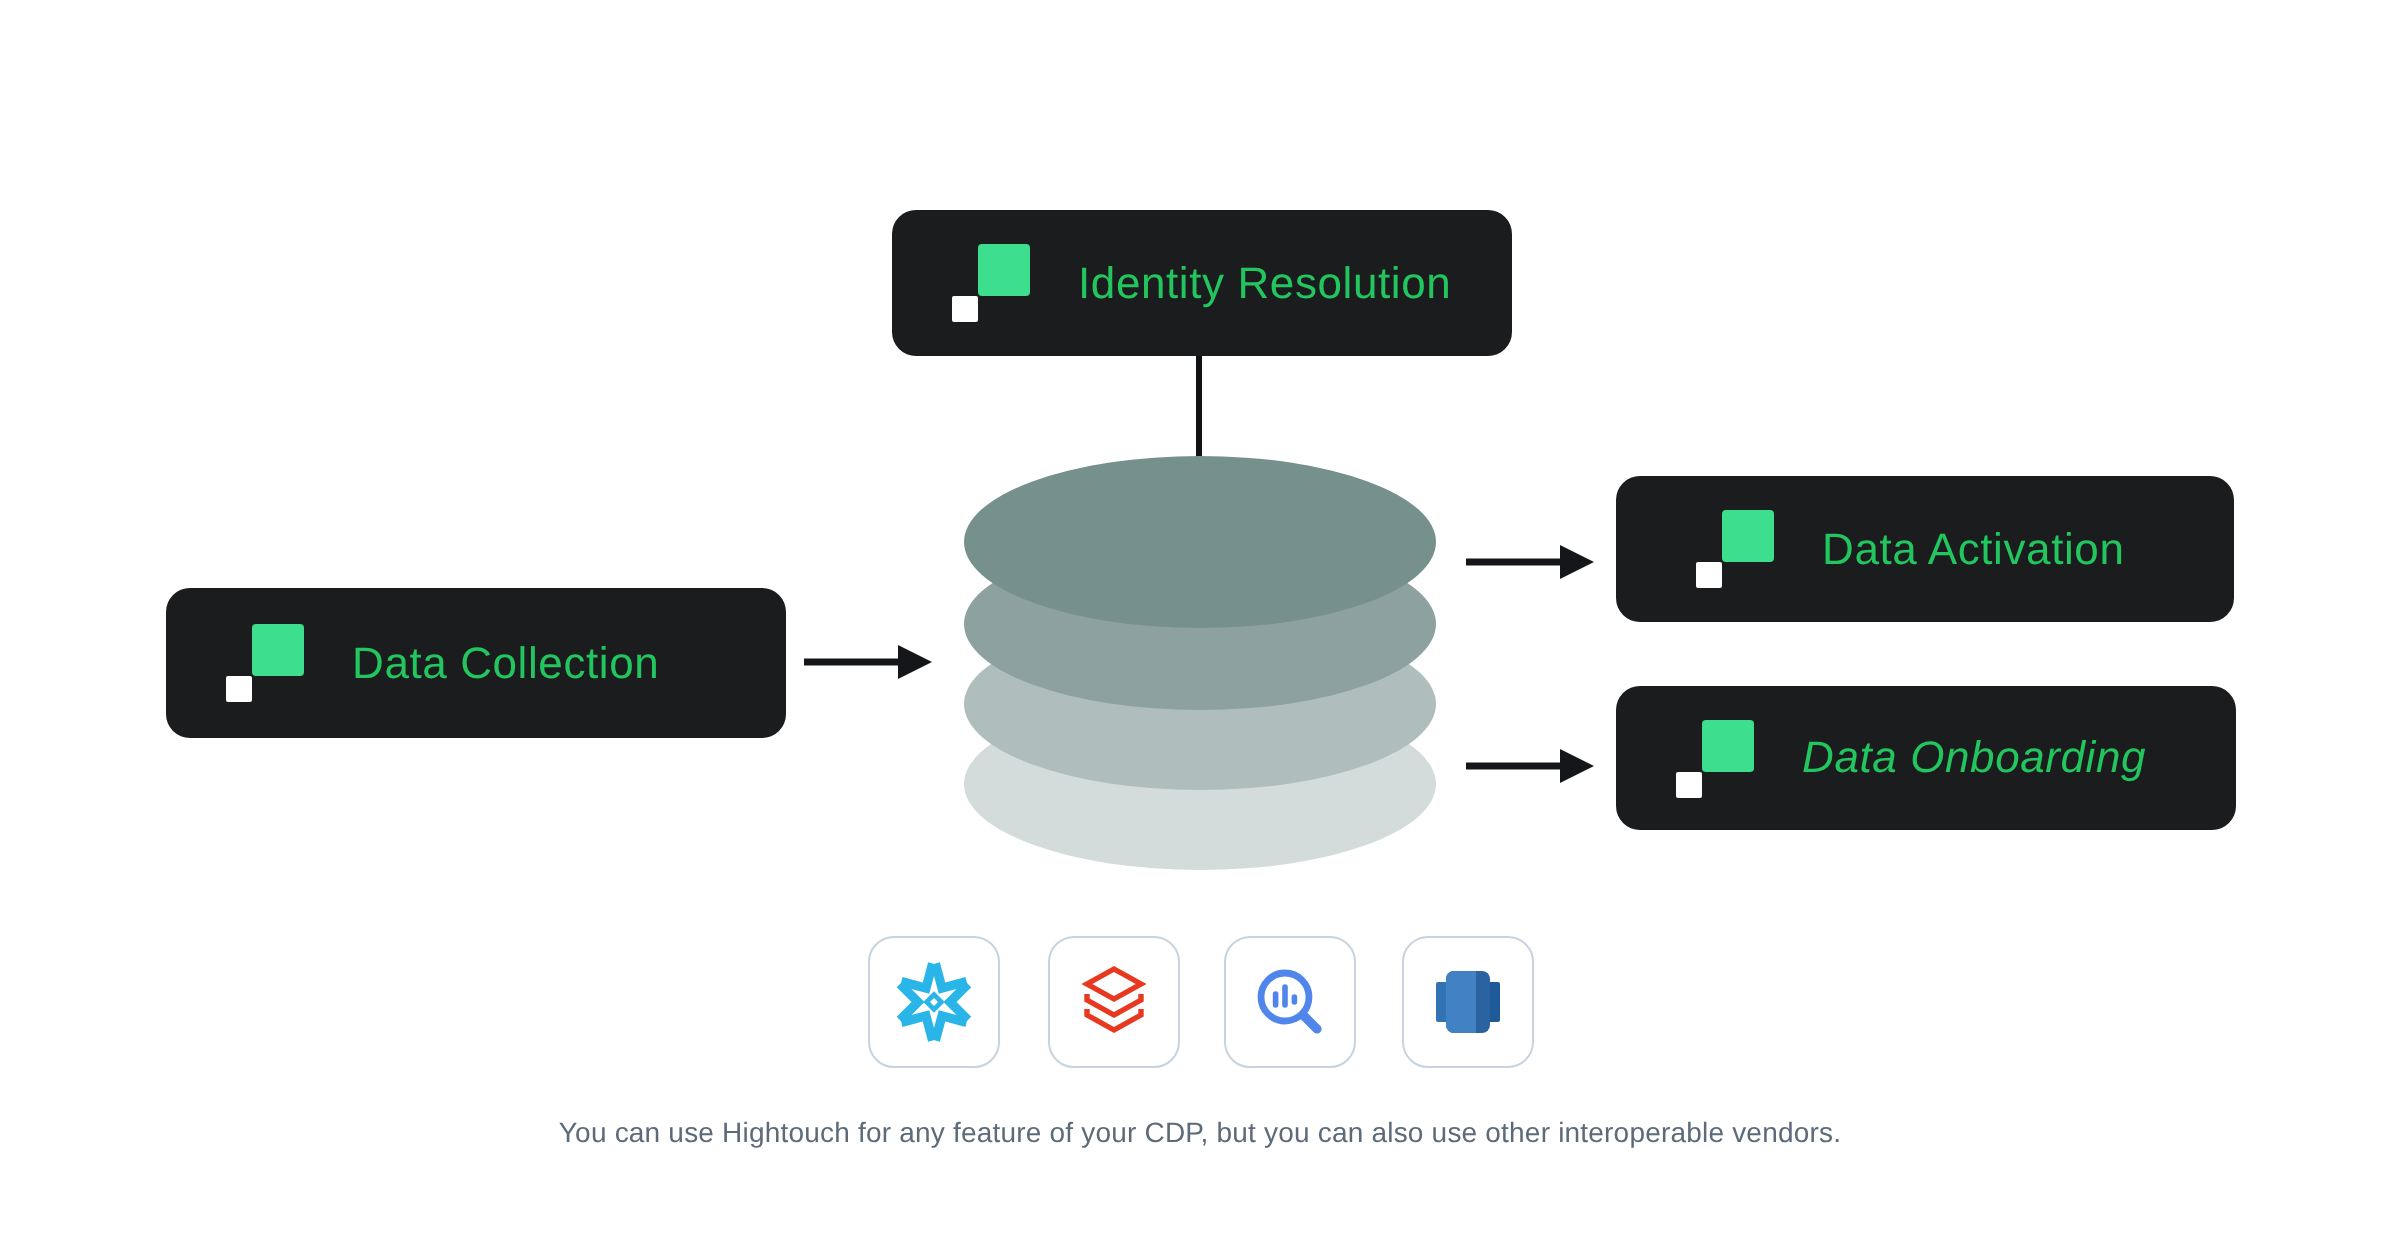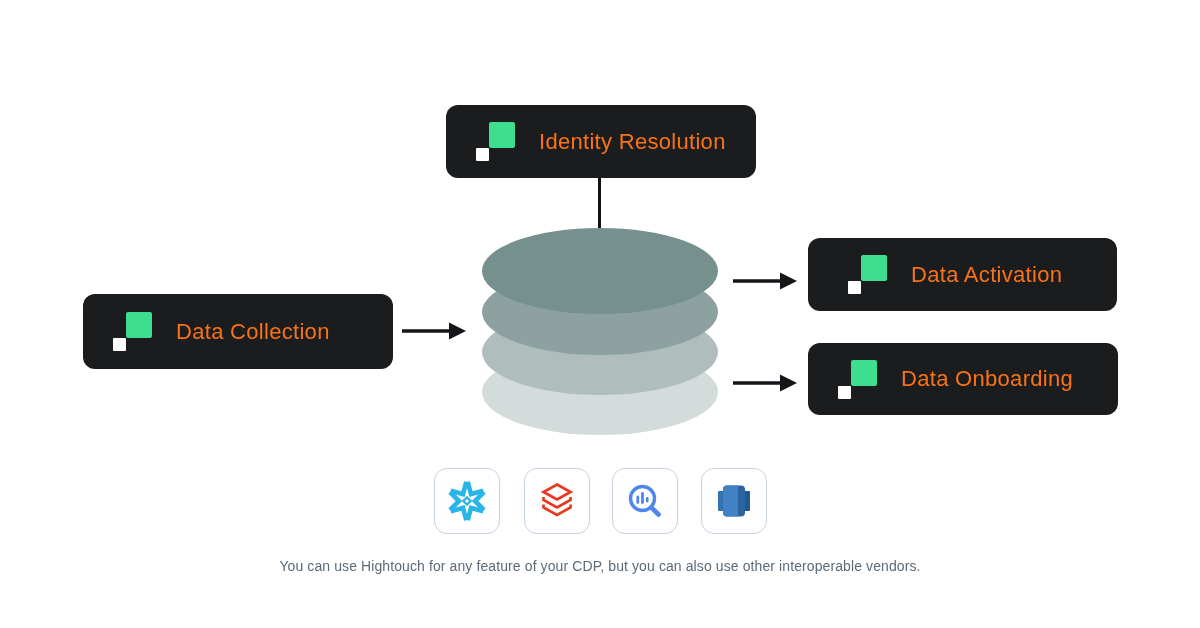--- a/index.html
+++ b/index.html
@@ -6,21 +6,21 @@
   .canvas{
     position:relative;width:1200px;height:628px;overflow:hidden;background:#ffffff;
     font-family:"Liberation Sans", sans-serif;
   }
   
   .badge{
     position:absolute;background:#1A1C1E;border-radius:12px;
     display:flex;align-items:center;padding-left:30px;box-sizing:border-box;
   }
   .badge-label{
-    color:#f97316;font-size:22px;font-weight:500;letter-spacing:.3px;white-space:nowrap;
+    color:#22c55e;font-size:22px;font-weight:500;letter-spacing:.3px;white-space:nowrap;
   }
   .ht-logo{position:relative;width:39px;height:39px;flex:0 0 auto;margin-right:24px;}
   .ht-logo .sq-green{position:absolute;left:13px;top:0;width:26px;height:26px;background:#3DDE8D;border-radius:2px;}
   .ht-logo .sq-white{position:absolute;left:0;top:26px;width:13px;height:13px;background:#ffffff;border-radius:1px;}
   
   .connector-v{position:absolute;left:598px;top:178px;width:3px;height:54px;background:#101214;}
   .arrow{position:absolute;width:70px;height:24px;}
   
   .layer{position:absolute;left:482px;width:236px;height:86px;border-radius:50%;}
   .layer1{top:228px;background:#76908D;z-index:4;}
@@ -62,21 +62,21 @@
   </div>
 
   <div class="badge" style="left:808px;top:238px;width:309px;height:73px;padding-left:40px;">
     <span class="ht-logo">
       <span class="sq-green"></span>
       <span class="sq-white"></span>
     </span>
     <span class="badge-label">Data Activation</span>
   </div>
 
-  <div class="badge" style="left:808px;top:343px;width:310px;height:72px;">
+  <div class="badge" style="left:808px;top:343px;width:310px;height:72px;font-style:italic;">
     <span class="ht-logo">
       <span class="sq-green"></span>
       <span class="sq-white"></span>
     </span>
     <span class="badge-label">Data Onboarding</span>
   </div>
 
   <div class="connector-v"></div>
 
   <svg class="arrow" style="left:398px;top:319px;" viewBox="0 0 70 24">

